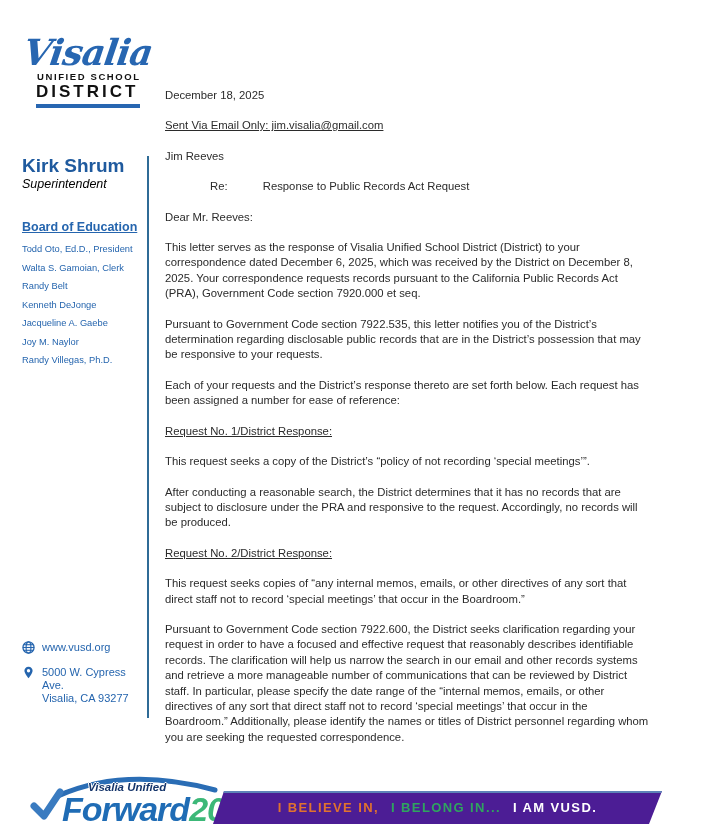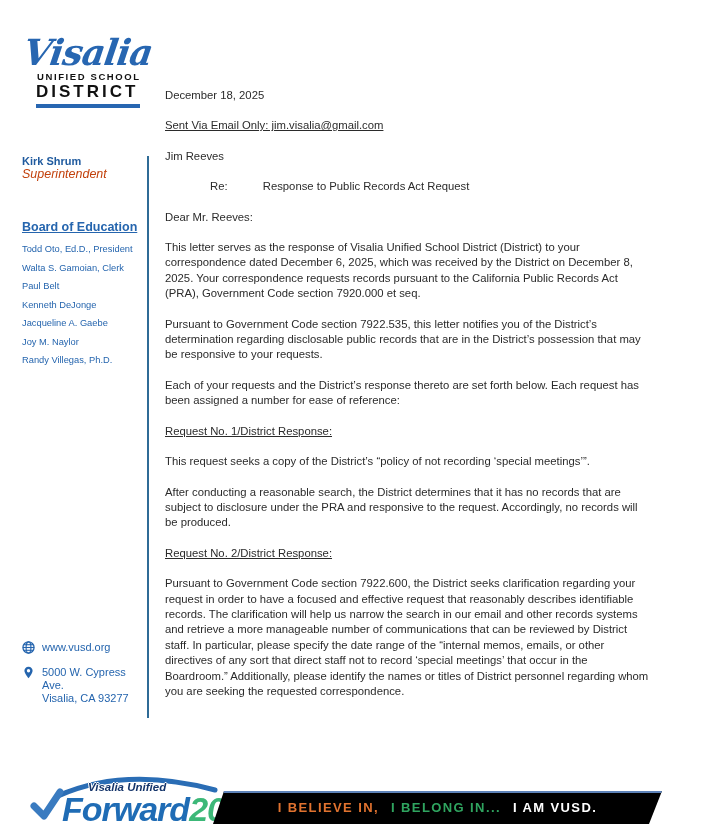--- a/index.html
+++ b/index.html
@@ -16,22 +16,22 @@
     font-style:italic;font-weight:bold;font-size:36px;line-height:36px;
     color:#2766b1;transform:skewX(-8deg);letter-spacing:-1px;
   }
   .logo-line1{font-size:9.5px;font-weight:800;color:#111;letter-spacing:1.6px;margin:1px 0 0 13px;}
   .logo-line2{font-size:17px;font-weight:800;color:#111;letter-spacing:3px;margin:0 0 2px 12px;}
   .logo-bar{height:4px;background:#2766b1;width:104px;margin-left:12px;}
 
   
   .divider{position:absolute;left:147px;top:156px;width:2px;height:562px;background:#2f6b96;}
   .supt{position:absolute;left:22px;top:155px;}
-  .supt-name{font-size:11px;font-weight:bold;color:#1f5a9e;}
-  .supt-title{font-size:12.5px;font-style:italic;color:#c2410c;}
+  .supt-name{font-size:19px;font-weight:bold;color:#1f5a9e;}
+  .supt-title{font-size:12.5px;font-style:italic;color:#000000;}
   .board{position:absolute;left:22px;top:220px;width:126px;}
   .board-heading{font-size:12.5px;font-weight:bold;color:#2565ae;text-decoration:underline;margin-bottom:10px;}
   .board-member{font-size:9.3px;color:#2565ae;margin-bottom:8.5px;}
   .contact{position:absolute;left:22px;top:641px;width:126px;}
   .contact-row{display:flex;align-items:flex-start;margin-bottom:12px;}
   .contact-icon{width:13px;height:13px;margin-right:7px;flex:0 0 auto;margin-top:0px;}
   .contact-text{font-size:11px;color:#2565ae;line-height:13px;}
 
   
   .letter{position:absolute;left:165px;top:88px;width:484px;font-size:11.3px;line-height:15.4px;color:#2b2b2b;}
@@ -51,21 +51,21 @@
     position:absolute;left:58px;top:17px;
     font-size:11.5px;font-weight:800;font-style:italic;color:#15356b;
     text-shadow:-1px 0 #fff,1px 0 #fff,0 -1px #fff,0 1px #fff;
     letter-spacing:0px;
   }
   .footer-word{position:absolute;left:32px;top:26px;font-size:34px;font-weight:800;font-style:italic;letter-spacing:-1px;white-space:nowrap;}
   .fw-forward{color:#1f6cb5;}
   .fw-year{color:#3cb878;}
   .banner{
     position:absolute;left:213px;top:791px;width:449px;height:33px;
-    background:#000000;
+    background:#4c1d95;
     clip-path:polygon(11px 0, 100% 0, calc(100% - 13px) 100%, 0 100%);
     display:flex;align-items:center;justify-content:center;
     box-shadow:inset 0 2px 0 #5d82b8;
   }
   .banner-text{font-size:13px;font-weight:800;letter-spacing:1.4px;white-space:nowrap;}
   .bt-believe{color:#e0722f;}
   .bt-belong{color:#2fa45f;margin-left:7px;}
   .bt-iam{color:#ffffff;margin-left:7px;}
 </style>
 </head>
@@ -84,21 +84,21 @@
 
   <div class="supt">
     <div class="supt-name">Kirk Shrum</div>
     <div class="supt-title">Superintendent</div>
   </div>
 
   <div class="board">
     <div class="board-heading">Board of Education</div>
     <div class="board-member">Todd Oto, Ed.D., President</div>
     <div class="board-member">Walta S. Gamoian, Clerk</div>
-    <div class="board-member">Paul Belt</div>
+    <div class="board-member">Randy Belt</div>
     <div class="board-member">Kenneth DeJonge</div>
     <div class="board-member">Jacqueline A. Gaebe</div>
     <div class="board-member">Joy M. Naylor</div>
     <div class="board-member">Randy Villegas, Ph.D.</div>
   </div>
 
   <div class="contact">
     <div class="contact-row">
       <svg class="contact-icon" viewBox="0 0 14 14">
         <circle cx="7" cy="7" r="6" fill="none" stroke="#2565ae" stroke-width="1.4"></circle>
@@ -130,20 +130,21 @@
       <span class="re-subject">Response to Public Records Act Request</span>
     </p>
     <p>Dear Mr. Reeves:</p>
     <p>This letter serves as the response of Visalia Unified School District (District) to your correspondence dated December 6, 2025, which was received by the District on December 8, 2025.  Your correspondence requests records pursuant to the California Public Records Act (PRA), Government Code section 7920.000 et seq.</p>
     <p>Pursuant to Government Code section 7922.535, this letter notifies you of the District’s determination regarding disclosable public records that are in the District’s possession that may be responsive to your requests.</p>
     <p>Each of your requests and the District’s response thereto are set forth below. Each request has been assigned a number for ease of reference:</p>
     <p class="req-heading">Request No. 1/District Response:</p>
     <p>This request seeks a copy of the District’s “policy of not recording ‘special meetings’”.</p>
     <p>After conducting a reasonable search, the District determines that it has no records that are subject to disclosure under the PRA and responsive to the request. Accordingly, no records will be produced.</p>
     <p class="req-heading">Request No. 2/District Response:</p>
+    <p>This request seeks copies of “any internal memos, emails, or other directives of any sort that direct staff not to record ‘special meetings’ that occur in the Boardroom.”</p>
     <p>Pursuant to Government Code section 7922.600, the District seeks clarification regarding your request in order to have a focused and effective request that reasonably describes identifiable records. The clarification will help us narrow the search in our email and other records systems and retrieve a more manageable number of communications that can be reviewed by District staff. In particular, please specify the date range of the “internal memos, emails, or other directives of any sort that direct staff not to record ‘special meetings’ that occur in the Boardroom.”  Additionally, please identify the names or titles of District personnel regarding whom you are seeking the requested correspondence.</p>
   </div>
 
   <div class="footer-logo">
     <svg class="footer-arc" viewBox="0 0 190 70">
       <path d="M28 32 Q 95 2 185 26" fill="none" stroke="#2a6db5" stroke-width="5" stroke-linecap="round"></path>
       <path d="M4 42 L 14 52 L 30 28" fill="none" stroke="#3a7bc0" stroke-width="7" stroke-linecap="round" stroke-linejoin="round"></path>
     </svg>
     <div class="footer-top-text">Visalia Unified</div>
     <div class="footer-word">

